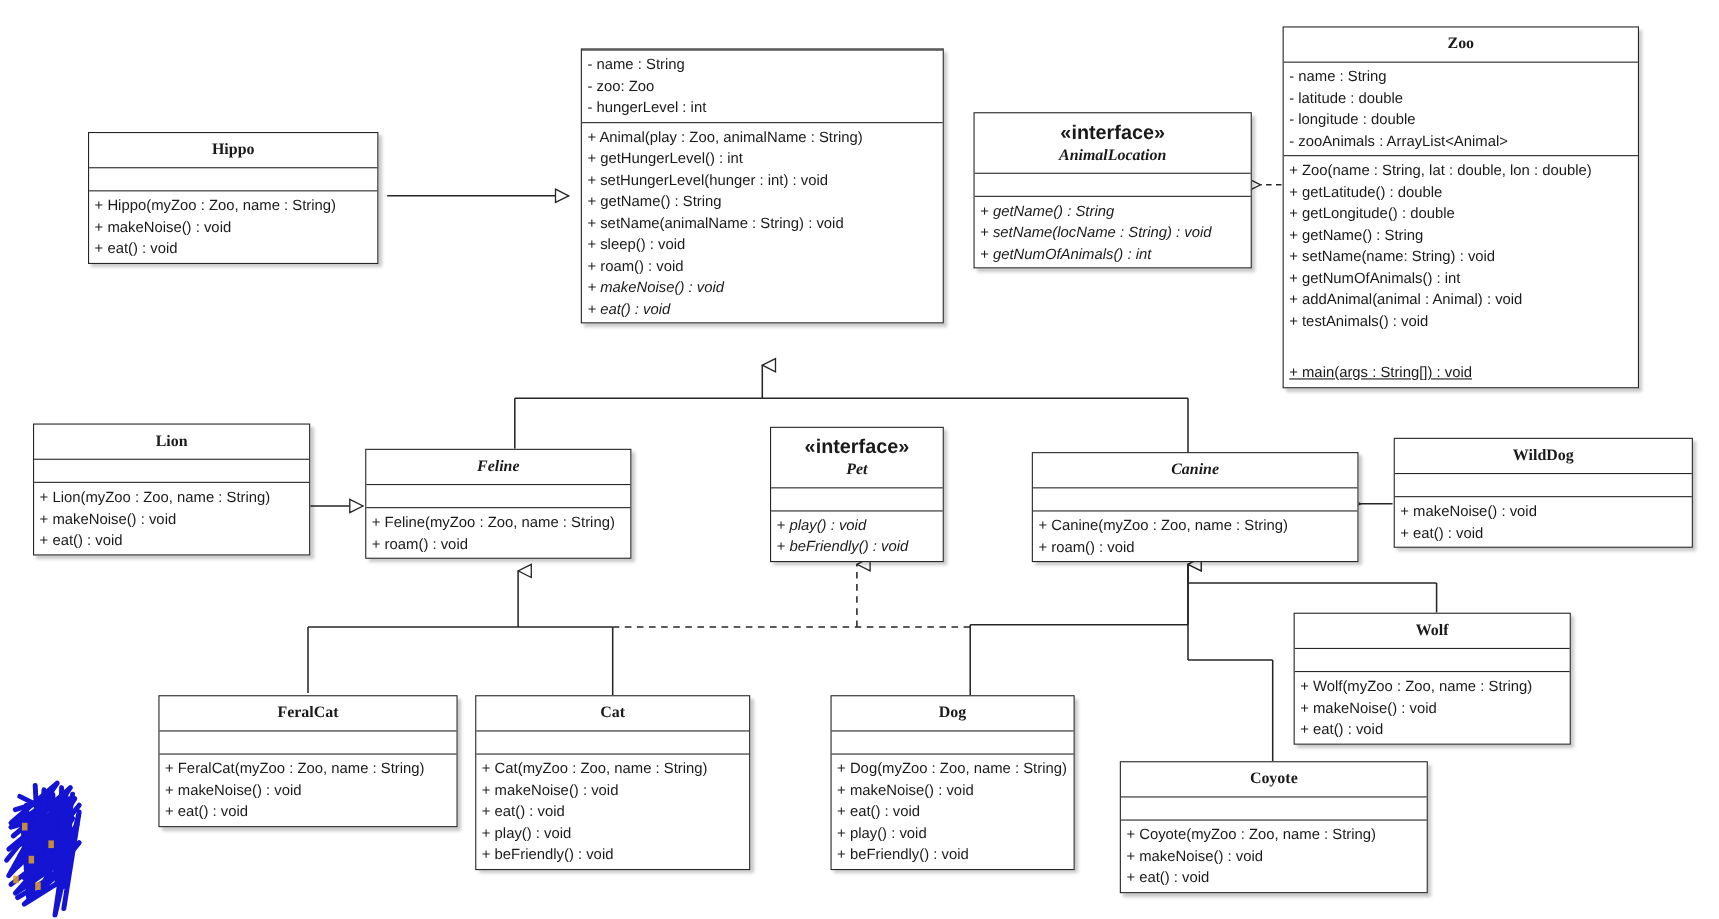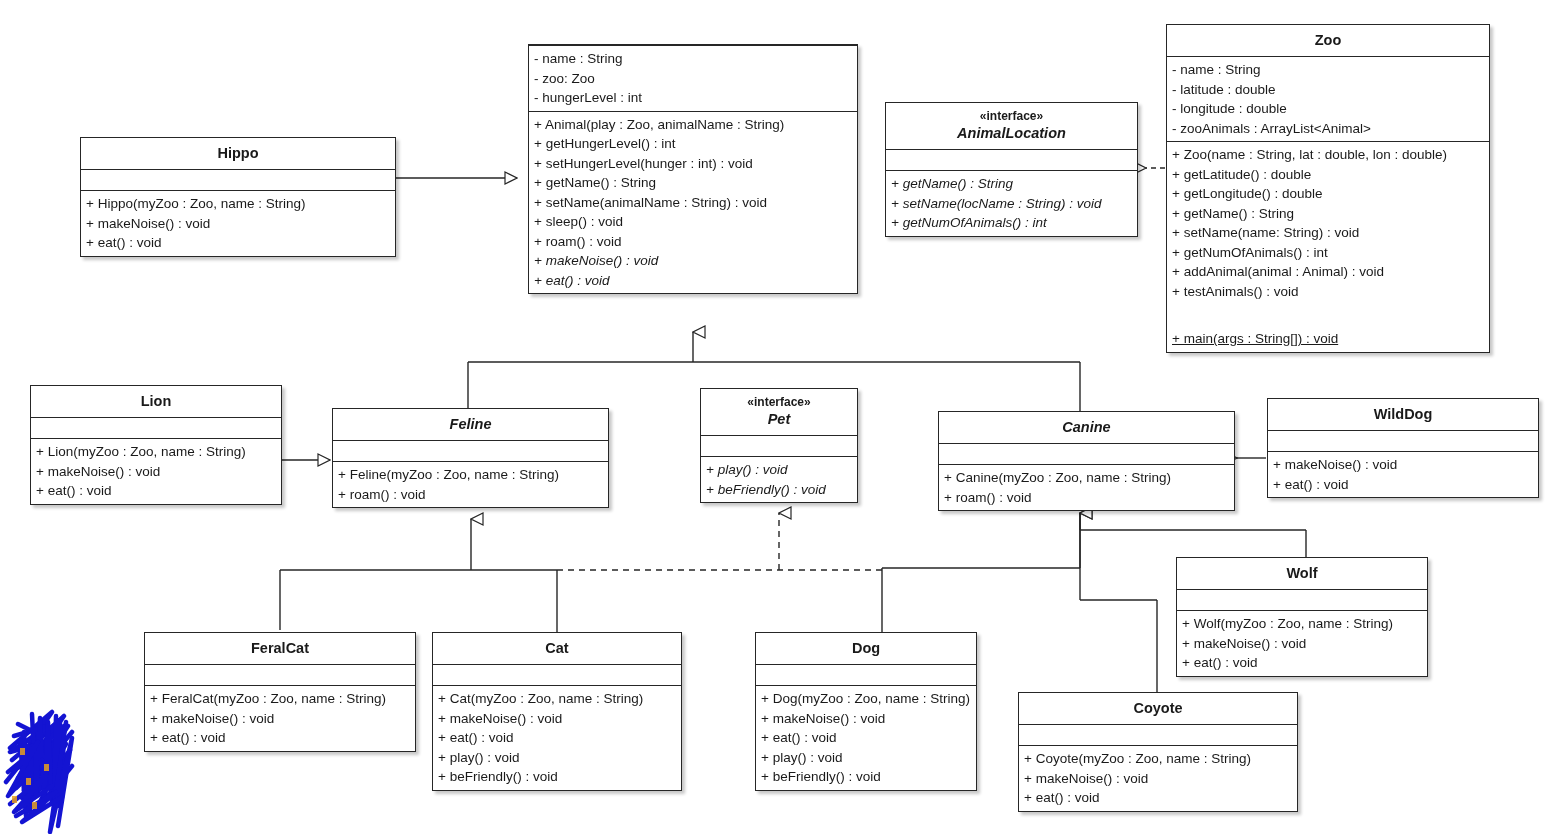--- a/index.html
+++ b/index.html
@@ -36,24 +36,25 @@
     font-size: 14.5px;
     font-weight: bold;
     color: #1a1a1a;
     padding: 6px 4px 7px 4px;
     line-height: 1.25;
   }
   .uml .hdr .stereo {
     display: block;
     font-weight: bold;
     font-style: normal;
-    font-size: 12px;
+    font-size: 18px;
   }
   .uml .hdr .cname {
     display: block;
+    font-family: Liberation Serif, serif;
   }
   .uml.abstract .hdr .cname {
     font-style: italic;
   }
   .uml .sep {
     border-top: 1px solid #262626;
   }
   .uml .attrs, .uml .ops {
     padding: 3px 0 3px 0;
   }
@@ -144,21 +145,21 @@
         <path d="M 1157,600 L 1157,692"></path>
       </g>
 
       <g stroke-dasharray="6,5">
         <path d="M 779,570 L 779,513" marker-end="url(#hollowtri-up)"></path>
         <path d="M 557,570 L 882,570"></path>
       </g>
     </g>
   </svg>
 
-  <div class="uml" style="left:80px; top:120px; width:316px;margin-top:17px;">
+  <div class="uml" style="left:80px; top:120px; width:264px;">
     <div class="hdr">
       <span class="cname">Hippo</span>
     </div>
     <div class="sep attrs empty"></div>
     <div class="sep ops">
       <div class="row">+ Hippo(myZoo : Zoo, name : String)</div>
       <div class="row">+ makeNoise() : void</div>
       <div class="row">+ eat() : void</div>
     </div>
   </div>
@@ -223,21 +224,21 @@
       <span class="cname">Lion</span>
     </div>
     <div class="sep attrs empty"></div>
     <div class="sep ops">
       <div class="row">+ Lion(myZoo : Zoo, name : String)</div>
       <div class="row">+ makeNoise() : void</div>
       <div class="row">+ eat() : void</div>
     </div>
   </div>
 
-  <div class="uml abstract" style="left:332px; top:408px; width:277px;">
+  <div class="uml abstract" style="left:332px; top:408px; width:242px;">
     <div class="hdr">
       <span class="cname">Feline</span>
     </div>
     <div class="sep attrs empty"></div>
     <div class="sep ops">
       <div class="row">+ Feline(myZoo : Zoo, name : String)</div>
       <div class="row">+ roam() : void</div>
     </div>
   </div>
 

